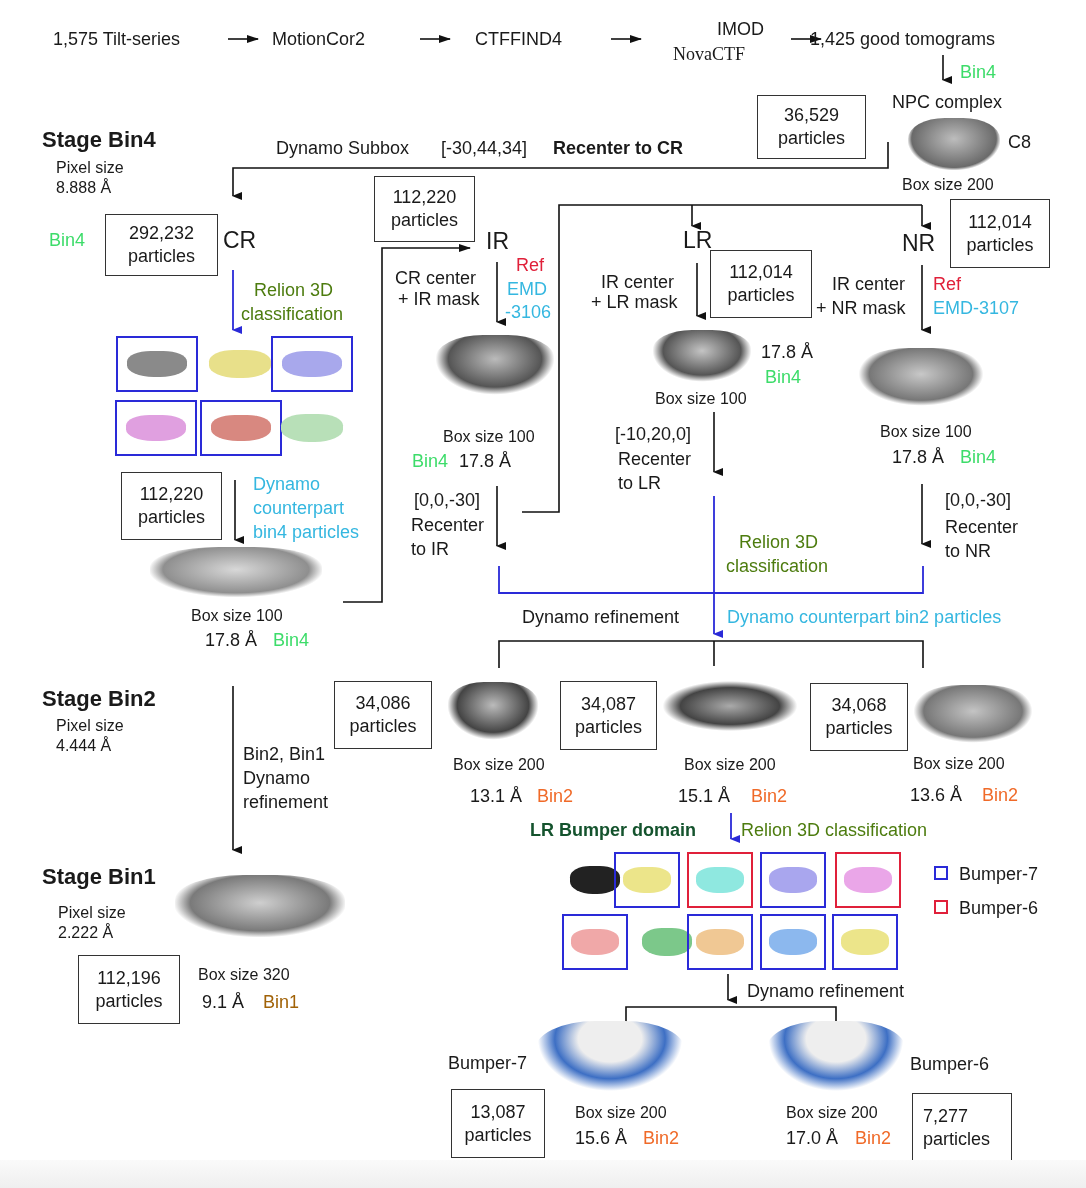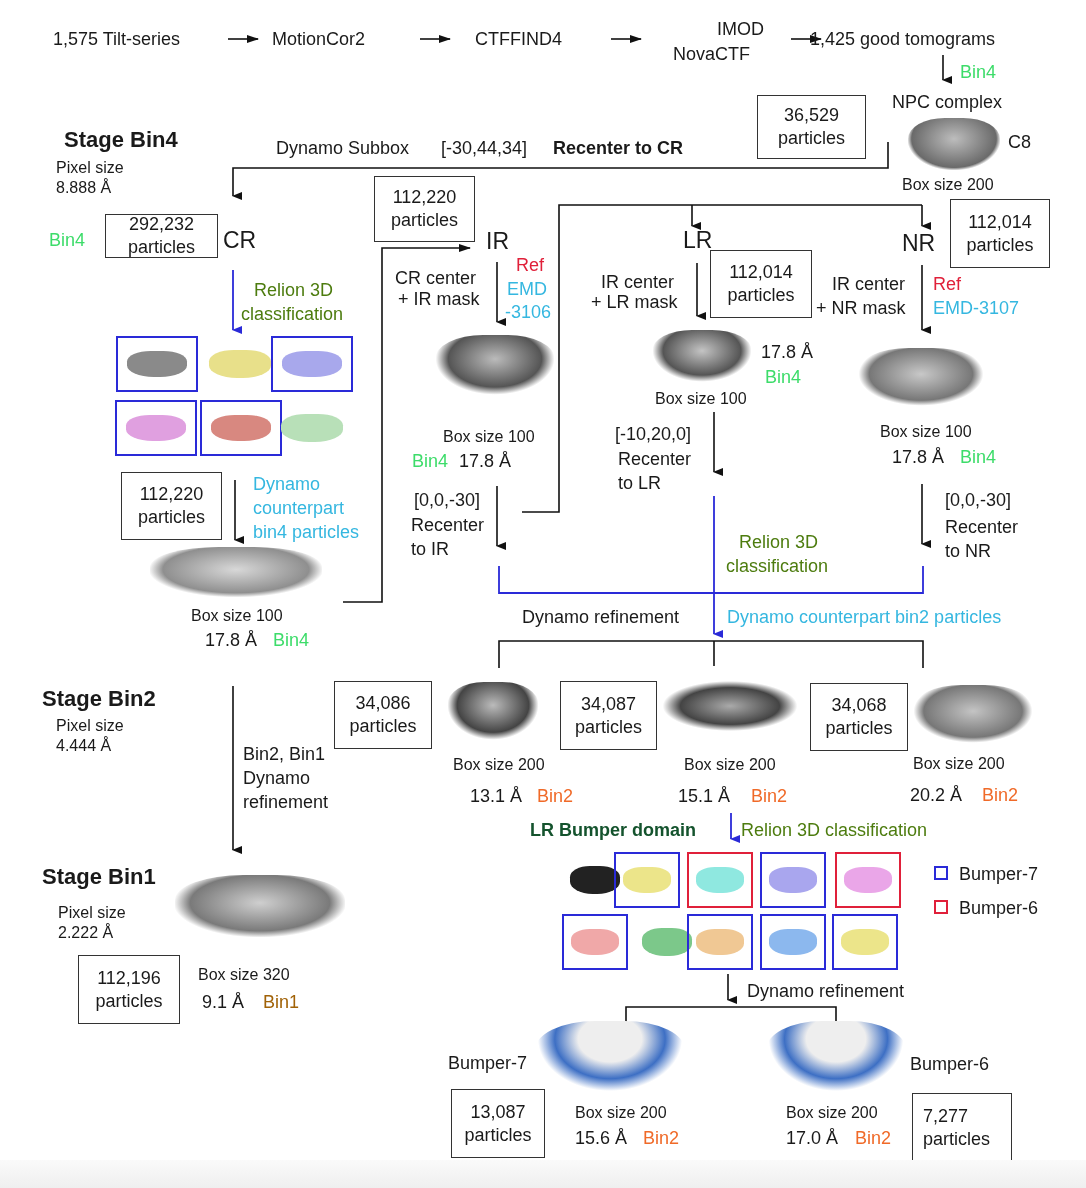--- a/index.html
+++ b/index.html
@@ -83,43 +83,43 @@
     <polyline points="499,566 499,593 923,593 923,566"></polyline>
     <line x1="714" y1="496" x2="714" y2="634" marker-end="url(#ahb)"></line>
     <line x1="731" y1="813" x2="731" y2="839" marker-end="url(#ahb)"></line>
   </g>
 </svg>
 
 <div class="t" style="left:53px;top:28px;">1,575  Tilt-series</div>
 <div class="t" style="left:272px;top:28px;">MotionCor2</div>
 <div class="t" style="left:475px;top:28px;">CTFFIND4</div>
 <div class="t" style="left:717px;top:18px;">IMOD</div>
-<div class="t" style="left:673px;top:43px;">NovaCTF</div>
+<div class="t" style="left:673px;top:43px;font-family:Liberation Serif, serif;">NovaCTF</div>
 <div class="t" style="left:810px;top:28px;">1,425 good tomograms</div>
 <div class="t green" style="left:960px;top:61px;">Bin4</div>
 
 <div class="t" style="left:892px;top:91px;">NPC complex</div>
 <div class="map" style="left:908px;top:118px;width:92px;height:52px;background:radial-gradient(ellipse at 50% 40%,#bdbdbd,#6a6a6a 65%,#fff 72%);"></div>
 <div class="t" style="left:1008px;top:131px;">C8</div>
 <div class="t small" style="left:902px;top:175px;">Box size 200</div>
 <div class="box" style="left:757px;top:95px;width:109px;height:64px;">
   <span>36,529</span>
   <span>particles</span>
 </div>
 
 <div class="t" style="left:276px;top:137px;">Dynamo Subbox</div>
 <div class="t" style="left:441px;top:137px;">[-30,44,34]</div>
 <div class="t" style="left:553px;top:137px;font-weight:bold;">Recenter to CR</div>
 
-<div class="t stage" style="left:42px;top:127px;margin-left:22px;">Stage Bin4</div>
+<div class="t stage" style="left:42px;top:127px;">Stage Bin4</div>
 <div class="t small" style="left:56px;top:158px;">Pixel size</div>
 <div class="t small" style="left:56px;top:178px;">8.888 Å</div>
 
 <div class="t green" style="left:49px;top:229px;">Bin4</div>
-<div class="box" style="left:105px;top:214px;width:113px;height:44px;">
+<div class="box" style="left:105px;top:214px;width:113px;height:62px;">
   <span>292,232</span>
   <span>particles</span>
 </div>
 <div class="t big" style="left:223px;top:227px;">CR</div>
 <div class="t blue" style="left:254px;top:279px;">Relion 3D</div>
 <div class="t blue" style="left:241px;top:303px;">classification</div>
 
 <div id="cr-classes">
     <div class="thumb bl" style="left: 116px; top: 336px; width: 82px; height: 56px;">
       <div class="map" style="left: 12%; top: 25%; width: 76%; height: 50%; background: rgb(138, 138, 138);"></div>
@@ -232,21 +232,21 @@
 <div class="t small" style="left:684px;top:755px;">Box size 200</div>
 <div class="t" style="left:678px;top:785px;">15.1 Å</div>
 <div class="t orange" style="left:751px;top:785px;">Bin2</div>
 
 <div class="box" style="left:810px;top:683px;width:98px;height:68px;">
   <span>34,068</span>
   <span>particles</span>
 </div>
 <div class="map" style="left:913px;top:685px;width:120px;height:58px;background:radial-gradient(ellipse at 50% 45%,#c4c4c4,#777 58%,#fff 70%);"></div>
 <div class="t small" style="left:913px;top:754px;">Box size 200</div>
-<div class="t" style="left:910px;top:784px;">20.2 Å</div>
+<div class="t" style="left:910px;top:784px;">13.6 Å</div>
 <div class="t orange" style="left:982px;top:784px;">Bin2</div>
 
 <div class="t lblue" style="left:530px;top:819px;">LR Bumper domain</div>
 <div class="t blue" style="left:741px;top:819px;">Relion 3D classification</div>
 <div id="bumper-classes">
     <div class="thumb" style="left: 562px; top: 852px; width: 66px; height: 56px;">
       <div class="map" style="left: 12%; top: 25%; width: 76%; height: 50%; background: rgb(34, 34, 34);"></div>
     </div>
     <div class="thumb bl" style="left: 614px; top: 852px; width: 66px; height: 56px;">
       <div class="map" style="left: 12%; top: 25%; width: 76%; height: 50%; background: rgb(236, 229, 138);"></div>

